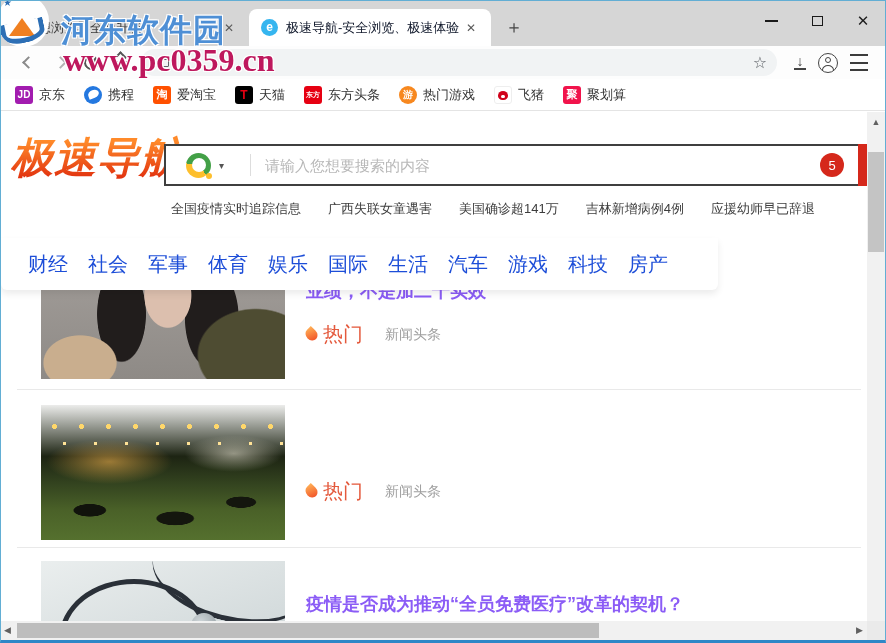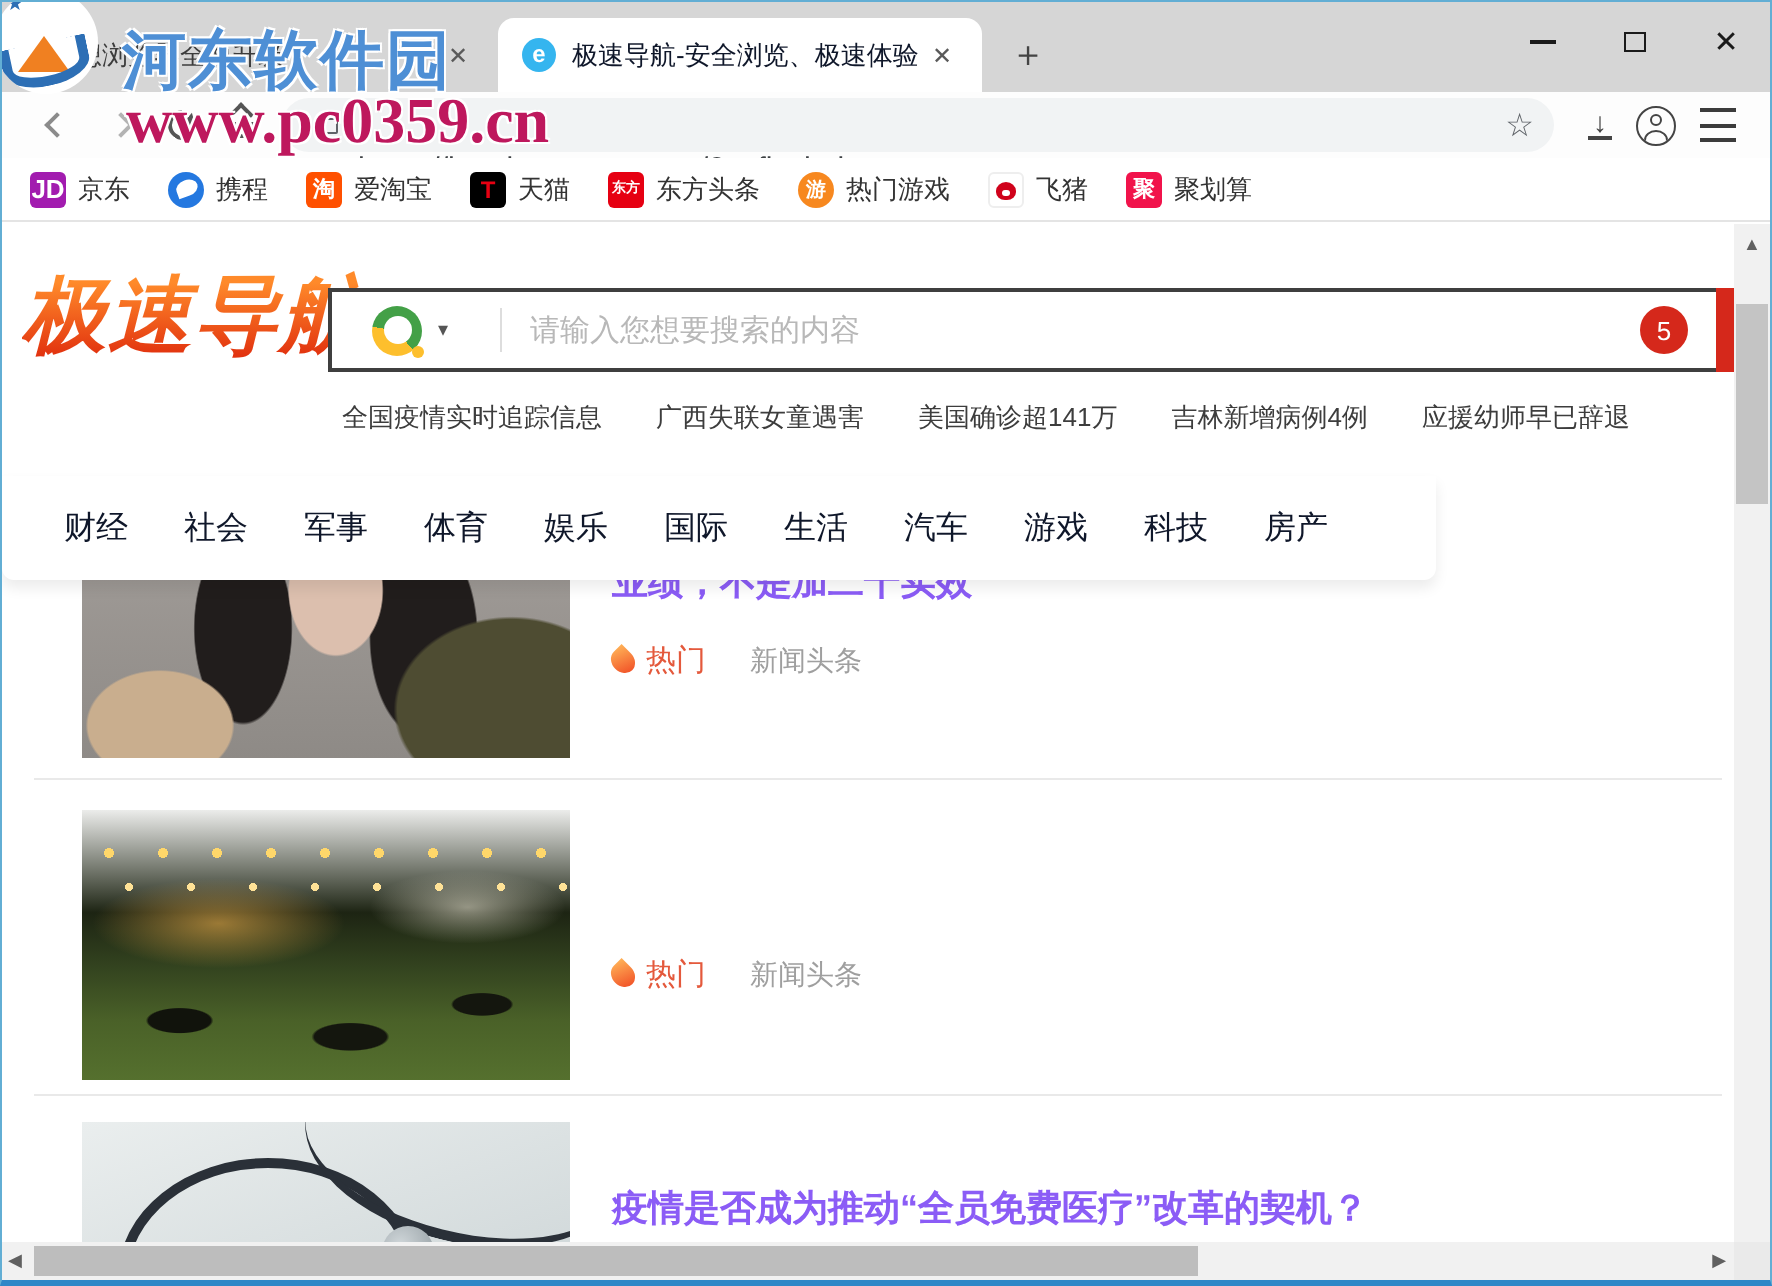--- a/index.html
+++ b/index.html
@@ -51,21 +51,21 @@
   .menuic { position:absolute; left:849px; top:8px; width:18px; height:17px; display:flex; flex-direction:column; justify-content:space-between; }
   .menuic i { border-top:2px solid #3c3c3c; }
 
   
   .bookmarks { position:absolute; left:0; top:78px; width:100%; height:32px; background:#fff;
                border-bottom:1px solid #e4e4e4; display:flex; align-items:center; padding-left:14px; }
   .bm { display:flex; align-items:center; margin-right:19px; }
   .bm-label { font-size:13px; color:#333; margin-left:6px; white-space:nowrap; }
   .fav { width:18px; height:18px; border-radius:3px; color:#fff; font-weight:bold; text-align:center;
          display:flex; align-items:center; justify-content:center; font-size:10px; }
-  .fav-jd { background:#a21caf; font-size:13px;text-align:right; }
+  .fav-jd { background:#a21caf; font-size:10px;text-align:right; }
   .fav-ctrip { background:#2478e0; border-radius:50%; position:relative; overflow:hidden; }
   .fav-ctrip i { position:absolute; left:4px; top:4px; width:11px; height:8px; background:#fff; border-radius:50% 50% 50% 0; transform:rotate(-20deg); }
   .fav-taobao { background:#ff5000; font-size:11px; }
   .fav-tmall { background:#000; color:#e60012; font-size:12px; }
   .fav-dongfang { background:#e60012; font-size:7px; line-height:8px; }
   .fav-game { background:#f7881f; border-radius:50%; color:#fff; font-size:10px; }
   .fav-pig { background:#fff; border:1px solid #eee; position:relative; }
   .fav-pig i { position:absolute; left:3px; top:4px; width:10px; height:9px; background:#d0021b; border-radius:50% 50% 45% 45%; }
   .fav-pig i:after { content:""; position:absolute; left:2.5px; top:4px; width:4.6px; height:3px; background:#fff; border-radius:2px; }
   .fav-ju { background:#f1134b; font-size:11px; }
@@ -88,29 +88,29 @@
   .searchinput { flex:1; border:none; outline:none; font-size:15px; color:#333; font-family:inherit; }
   .searchinput::placeholder { color:#b8b8b8; }
   .badge { width:24px; height:24px; border-radius:50%; background:#d5281b; color:#fff; font-size:13px;
            display:flex; align-items:center; justify-content:center; margin-right:14px; }
   .searchbtn { width:9px; height:42px; background:#d5281b; margin:-2px -2px -2px 0; }
   .hotlinks { position:absolute; left:170px; top:88px; display:flex; }
   .hotlink { font-size:13px; color:#3d3d3d; margin-right:27px; white-space:nowrap; }
 
   .navcard { position:absolute; left:0; top:126px; width:717px; height:52px; background:#fff; z-index:3;
              border-radius:0 0 6px 6px; box-shadow:0 4px 7px rgba(0,0,0,0.08); display:flex; align-items:center; padding-left:17px; }
-  .navitem { width:60px; text-align:center; font-size:16px; color:#0f172a; }
+  .navitem { width:60px; text-align:center; font-size:20px; color:#1d4ed8; }
 
   .news { position:absolute; left:16px; width:844px; z-index:1; }
   .news-divider { position:absolute; left:0; right:0; bottom:0; border-bottom:1px solid #e9e9e9; }
   .news-img { position:absolute; left:24px; width:244px; }
   .news-title { position:absolute; left:289px; font-size:18px; font-weight:bold; color:#8b5cf6; white-space:nowrap; }
   .news-tags { position:absolute; left:289px; display:flex; align-items:center; }
   .flame { width:11px; height:13px; background:linear-gradient(200deg,#ffb257,#f04b24); border-radius:50% 0 50% 50%; transform:rotate(-45deg); margin-right:6px; }
-  .tag-hot { font-size:15px; color:#e4593c; }
+  .tag-hot { font-size:20px; color:#e4593c; }
   .tag-src { font-size:14px; color:#9f9f9f; margin-left:22px; }
 
   #item1 { top:132px; height:146px; }
   #item1 .news-img { top:0; height:135px;
     background:
       radial-gradient(60px 45px at 16% 88%, #c9ae8e 0 60%, transparent 62%),
       radial-gradient(95px 75px at 88% 82%, #4e4c32 0 60%, transparent 62%),
       radial-gradient(42px 58px at 52% 38%, #dcbfae 0 55%, transparent 57%),
       radial-gradient(40px 78px at 33% 52%, #211d1c 0 60%, transparent 62%),
       radial-gradient(44px 82px at 70% 55%, #211d1c 0 60%, transparent 62%),

